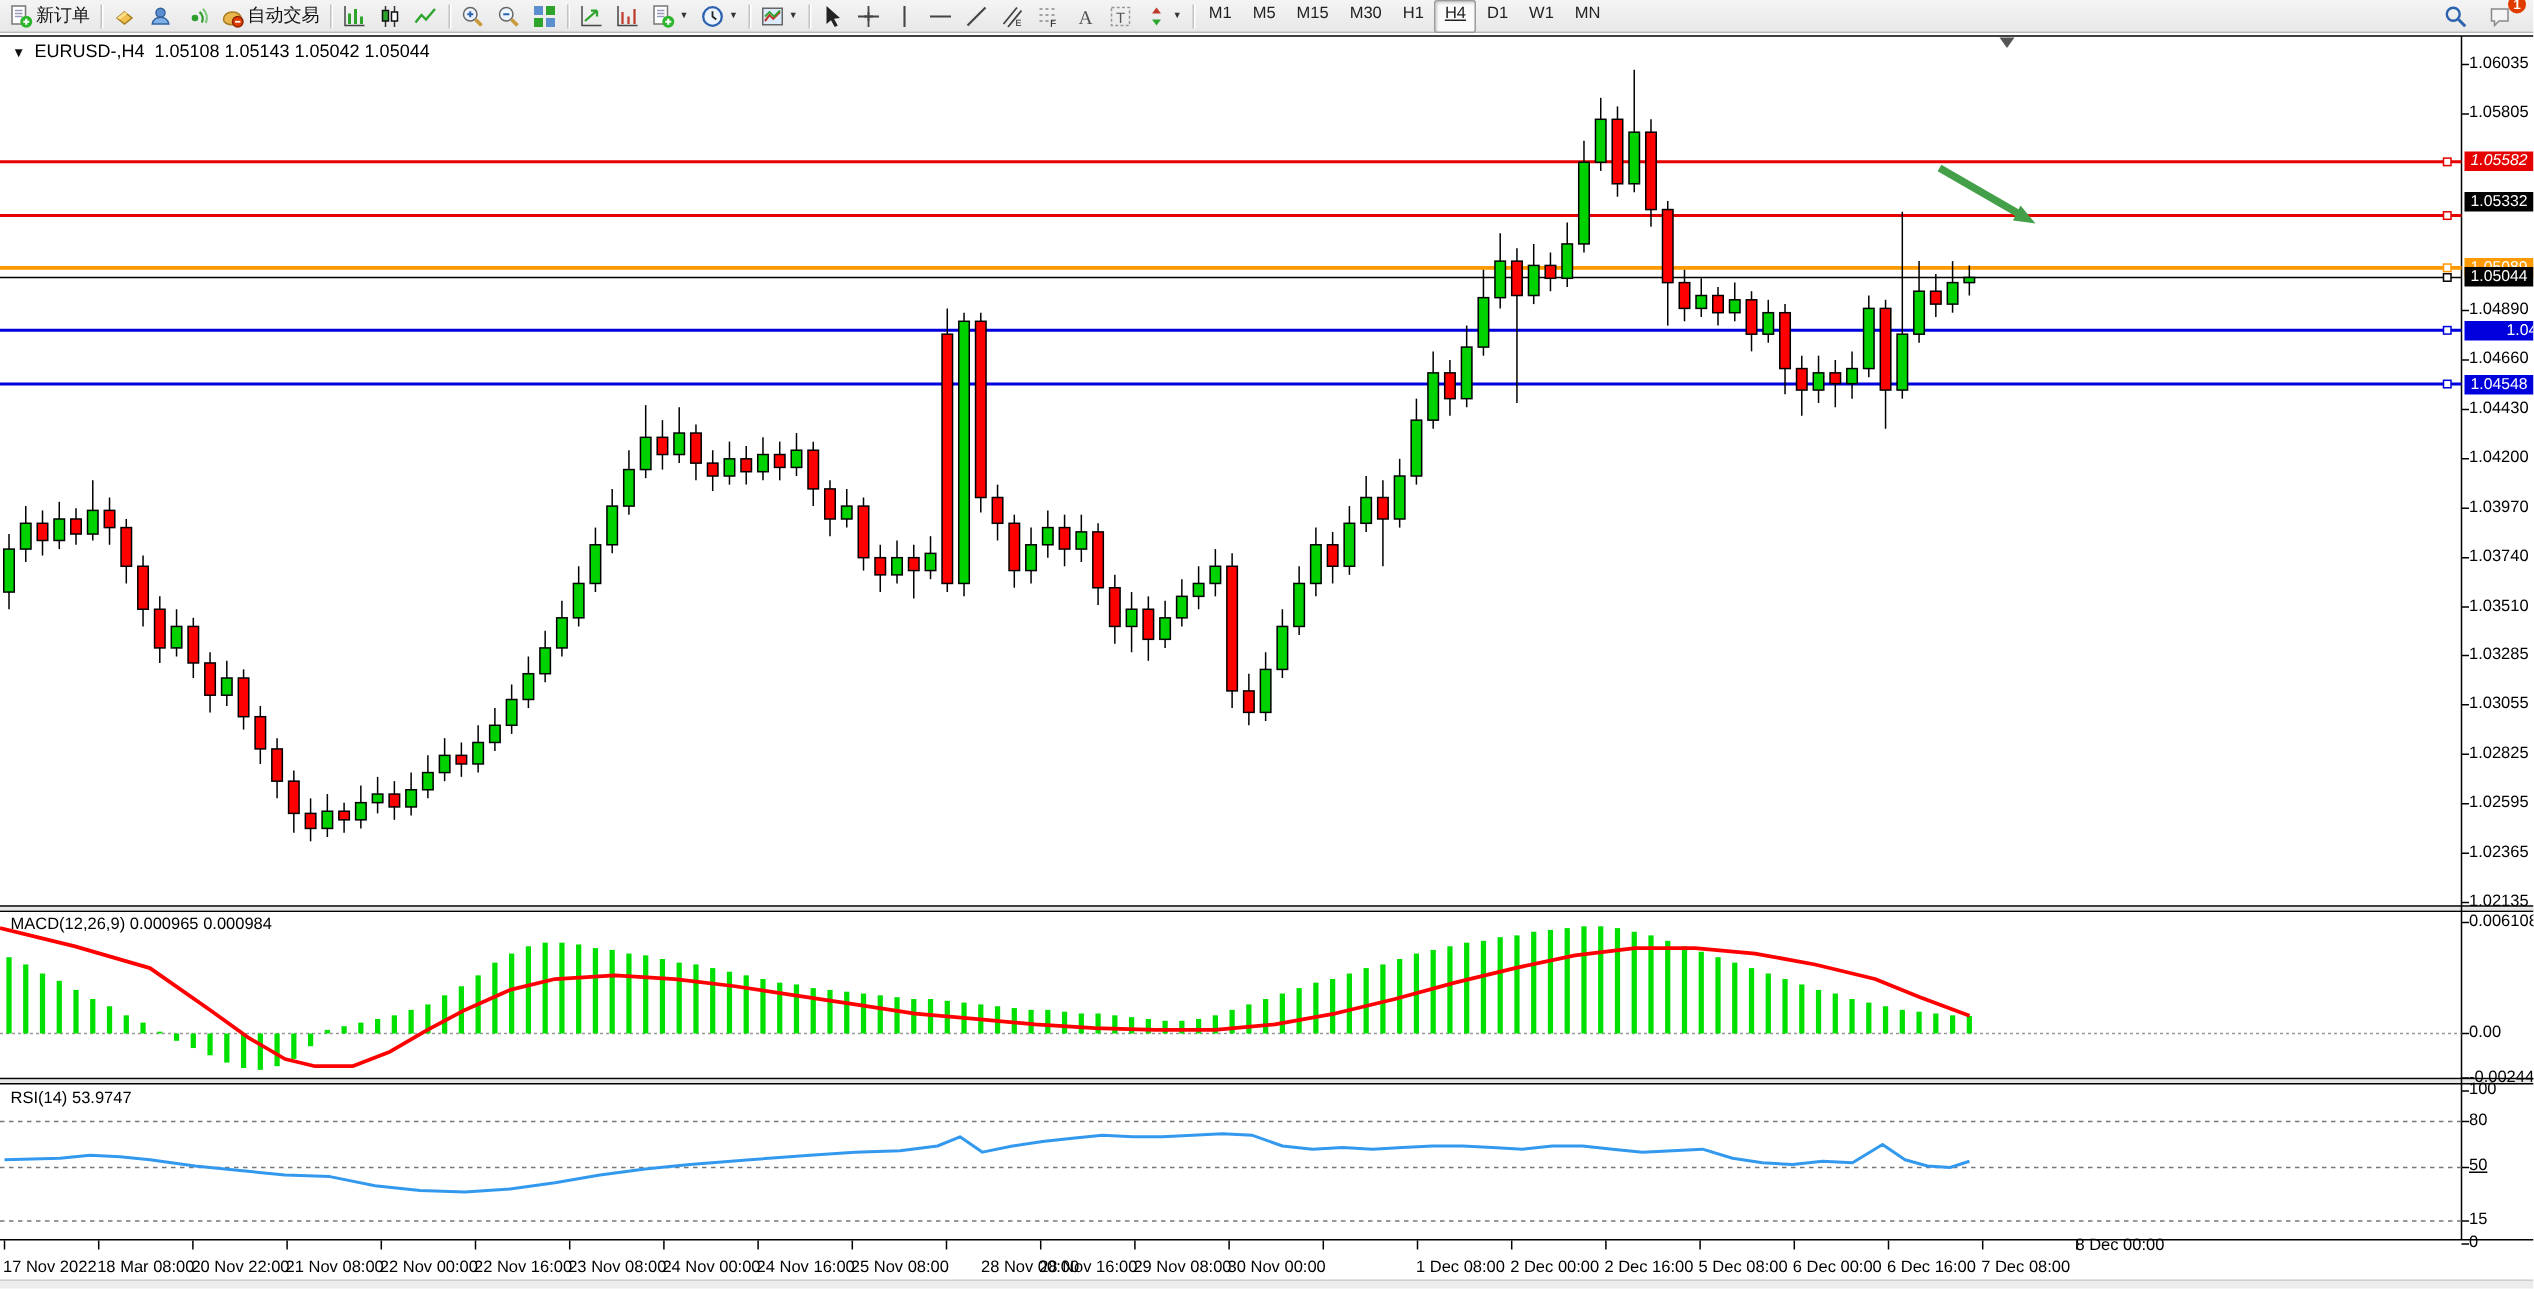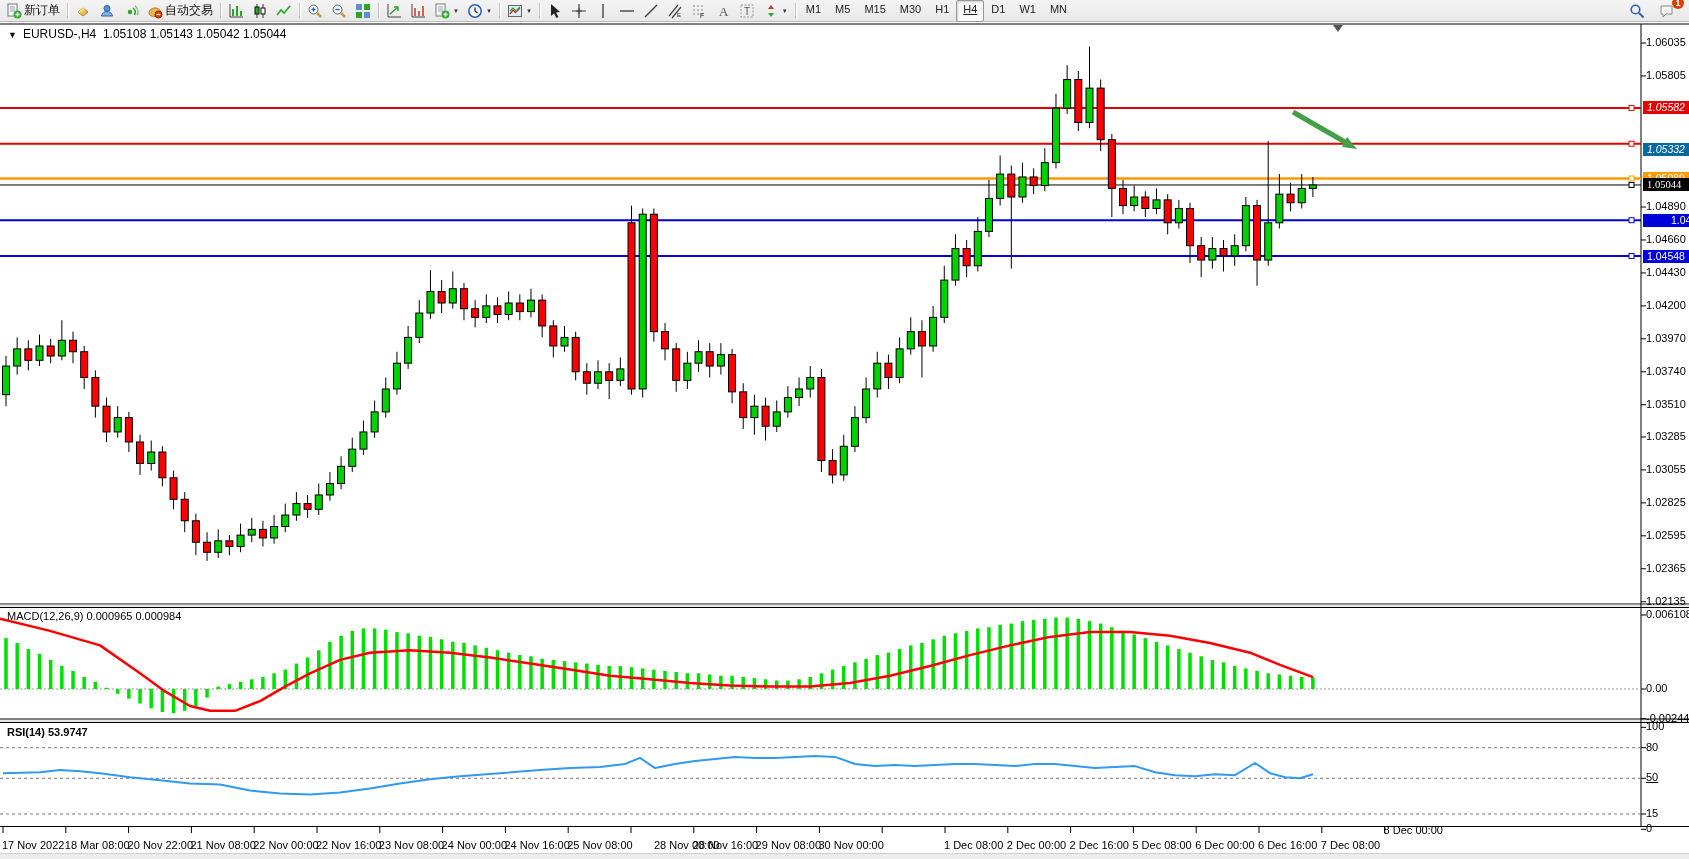--- a/index.html
+++ b/index.html
@@ -737,21 +737,21 @@
     </div>
   </div>
 
 <div class="chart-title">
   <span class="tri">▼</span><span>EURUSD-,H4</span>&nbsp;&nbsp;<span>1.05108 1.05143 1.05042 1.05044</span>
 </div>
 
 <div class="panel-label" style="top:610px;">
   <span>MACD(12,26,9)</span> <span>0.000965 0.000984</span>
 </div>
-<div class="panel-label" style="top:726px;font-weight:bold;">
+<div class="panel-label" style="top:726px;">
   <span>RSI(14)</span> <span>53.9747</span>
 </div>
 
 <div id="labels-root">
     <div class="axis-label" style="top: 36px;">1.06035</div>
     <div class="axis-label" style="top: 68.9498px;">1.05805</div>
     <div class="axis-label" style="top: 200.033px;">1.04890</div>
     <div class="axis-label" style="top: 232.982px;">1.04660</div>
     <div class="axis-label" style="top: 265.932px;">1.04430</div>
     <div class="axis-label" style="top: 298.882px;">1.04200</div>
@@ -766,23 +766,23 @@
     <div class="axis-label" style="top: 594.714px;">1.02135</div>
     <div class="axis-label" style="top: 608.008px;">0.006108</div>
     <div class="axis-label" style="top: 682px;">0.00</div>
     <div class="axis-label" style="top: 711.655px;">-0.002448</div>
     <div class="axis-label" style="top: 720.3px;">100</div>
     <div class="axis-label" style="top: 740.7px;">80</div>
     <div class="axis-label" style="top: 771.3px; text-decoration: underline;">50</div>
     <div class="axis-label" style="top: 807px;">15</div>
     <div class="axis-label" style="top: 822.3px;">0</div>
     <div class="price-badge" style="top: 101.397px; background: rgb(230, 0, 0); font-style: italic;">1.05582</div>
-    <div class="price-badge" style="top: 143px; background: #0369a1; font-style: italic;">1.05332</div>
+    <div class="price-badge" style="top: 128px; background: #000000;">1.05332</div>
     <div class="price-badge" style="top: 172.024px; background: rgb(255, 153, 0);">1.05089</div>
-    <div class="price-badge" style="top: 178.471px; background: rgb(0, 0, 0); font-family: Liberation Serif, serif;">1.05044</div>
+    <div class="price-badge" style="top: 178.471px; background: rgb(0, 0, 0);">1.05044</div>
     <div class="price-badge" style="top: 213.713px; background: rgb(0, 0, 221); padding-left: 28px;">1.04798</div>
     <div class="price-badge" style="top: 249.528px; background: rgb(0, 0, 221);">1.04548</div>
     <div class="time-label" style="top: 839px; left: 2px;">17 Nov 2022</div>
     <div class="time-label" style="top: 839px; left: 64.8px;">18 Mar 08:00</div>
     <div class="time-label" style="top: 839px; left: 127.6px;">20 Nov 22:00</div>
     <div class="time-label" style="top: 839px; left: 190.4px;">21 Nov 08:00</div>
     <div class="time-label" style="top: 839px; left: 253.2px;">22 Nov 00:00</div>
     <div class="time-label" style="top: 839px; left: 316px;">22 Nov 16:00</div>
     <div class="time-label" style="top: 839px; left: 378.8px;">23 Nov 08:00</div>
     <div class="time-label" style="top: 839px; left: 441.6px;">24 Nov 00:00</div>

